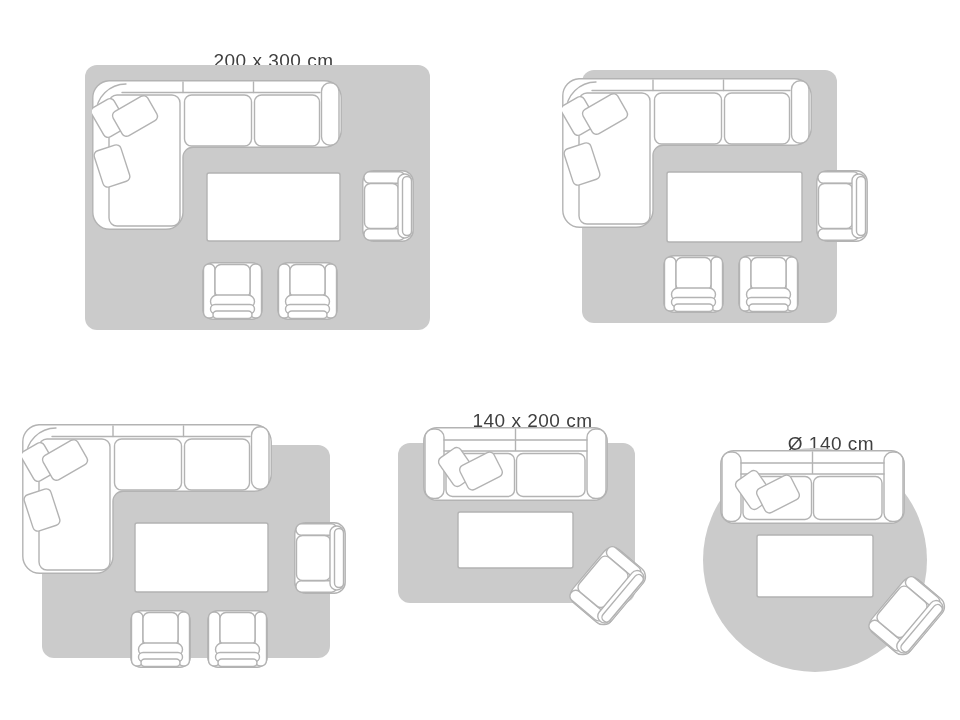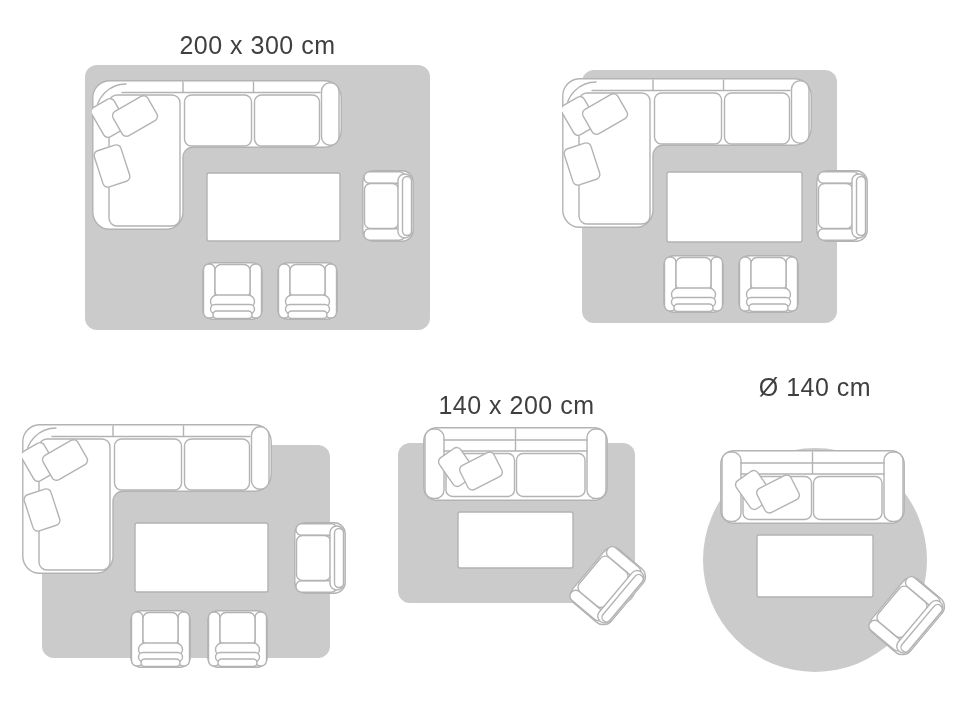--- a/index.html
+++ b/index.html
@@ -12,25 +12,25 @@
   html,body{margin:0;padding:0;background:var(--page-bg);}
   .canvas{
     position:relative;
     width:960px;height:720px;
     background:var(--page-bg);
     overflow:hidden;
     font-family:"Liberation Sans", sans-serif;
   }
   .title{
     position:absolute;
-    margin:0;
+    margin:16px;
     text-align:center;
     font-family:"Liberation Sans", sans-serif;
     font-weight:300;
-    font-size:25px;
+    font-size:19px;
     line-height:28px;
     letter-spacing:0.5px;
     color:var(--title-text);
     white-space:nowrap;
   }
   .scene{position:absolute;display:block;}
   .rug{fill:var(--rug);stroke:none;}
   .furn{
     fill:var(--furniture-fill);
     stroke:var(--outline);
@@ -140,21 +140,21 @@
   <h2 class="title" style="left:398px;top:391px;width:237px">140 x 200 cm</h2>
   <svg class="scene" style="left:395px;top:424px" width="260" height="210" viewBox="0 0 260 210">
     <rect class="rug" x="3" y="19" width="237" height="160" rx="12"></rect>
     <use href="#sym-straight-sofa" x="28" y="3" width="185" height="75"></use>
     <rect class="furn" x="63" y="88" width="115" height="56" rx="2"></rect>
     <g transform="translate(213,162) rotate(40)">
       <use href="#sym-armchair-left" x="-26" y="-36" width="52" height="72"></use>
     </g>
   </svg>
 
-  <h2 class="title" style="left:703px;top:373px;width:224px">Ø 140 cm</h2>
+  <h2 class="title" style="left:703px;top:414px;width:224px">Ø 140 cm</h2>
   <svg class="scene" style="left:698px;top:424px" width="255" height="252" viewBox="0 0 255 252">
     <circle class="rug" cx="117" cy="136" r="112"></circle>
     <use href="#sym-straight-sofa" x="22" y="26" width="185" height="75"></use>
     <rect class="furn" x="59" y="111" width="116" height="62" rx="2"></rect>
     <g transform="translate(209,192) rotate(40)">
       <use href="#sym-armchair-left" x="-26" y="-36" width="52" height="72"></use>
     </g>
   </svg>
 
 </div>

